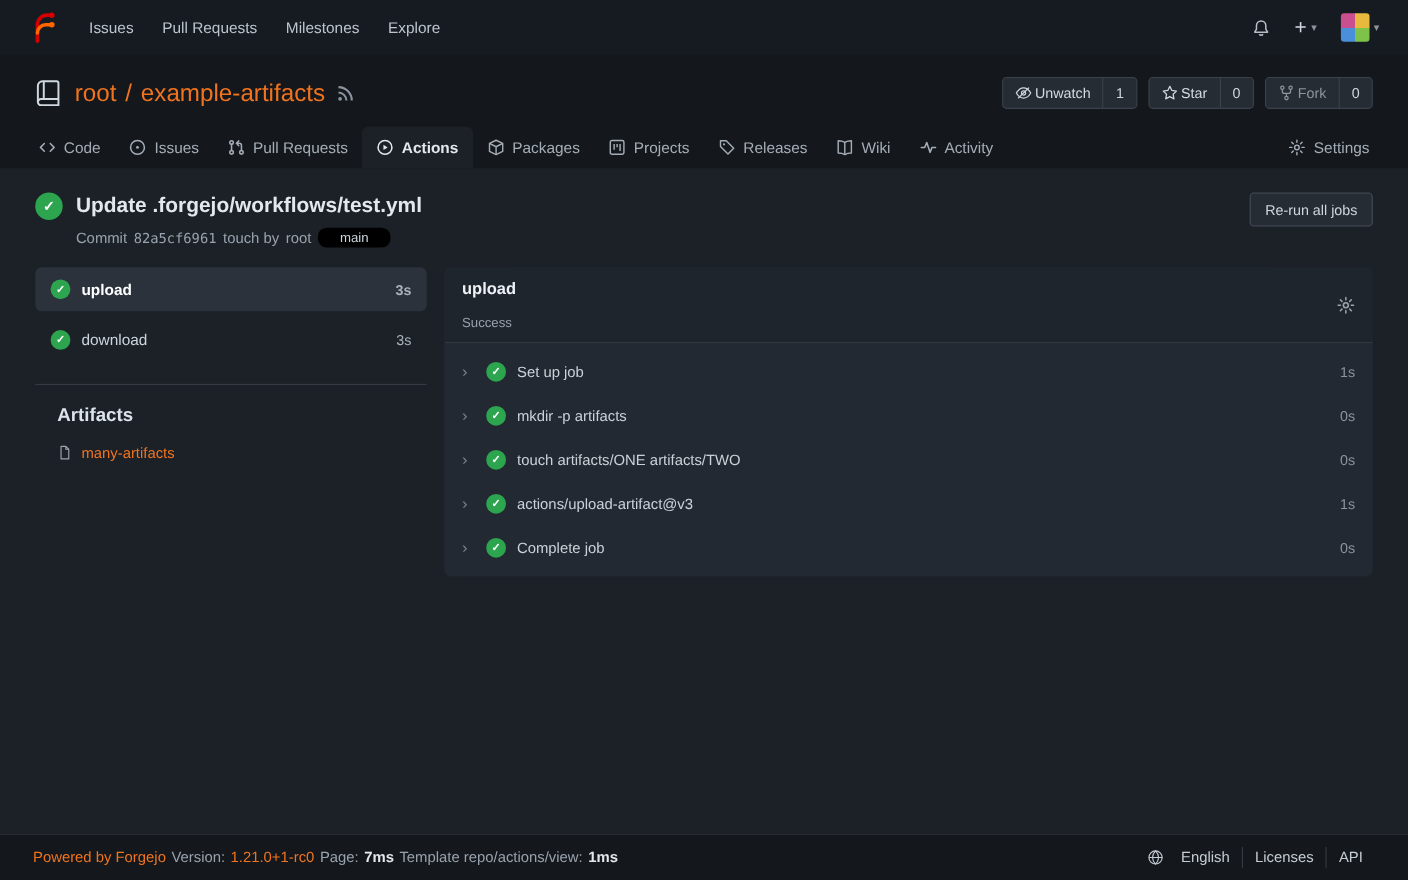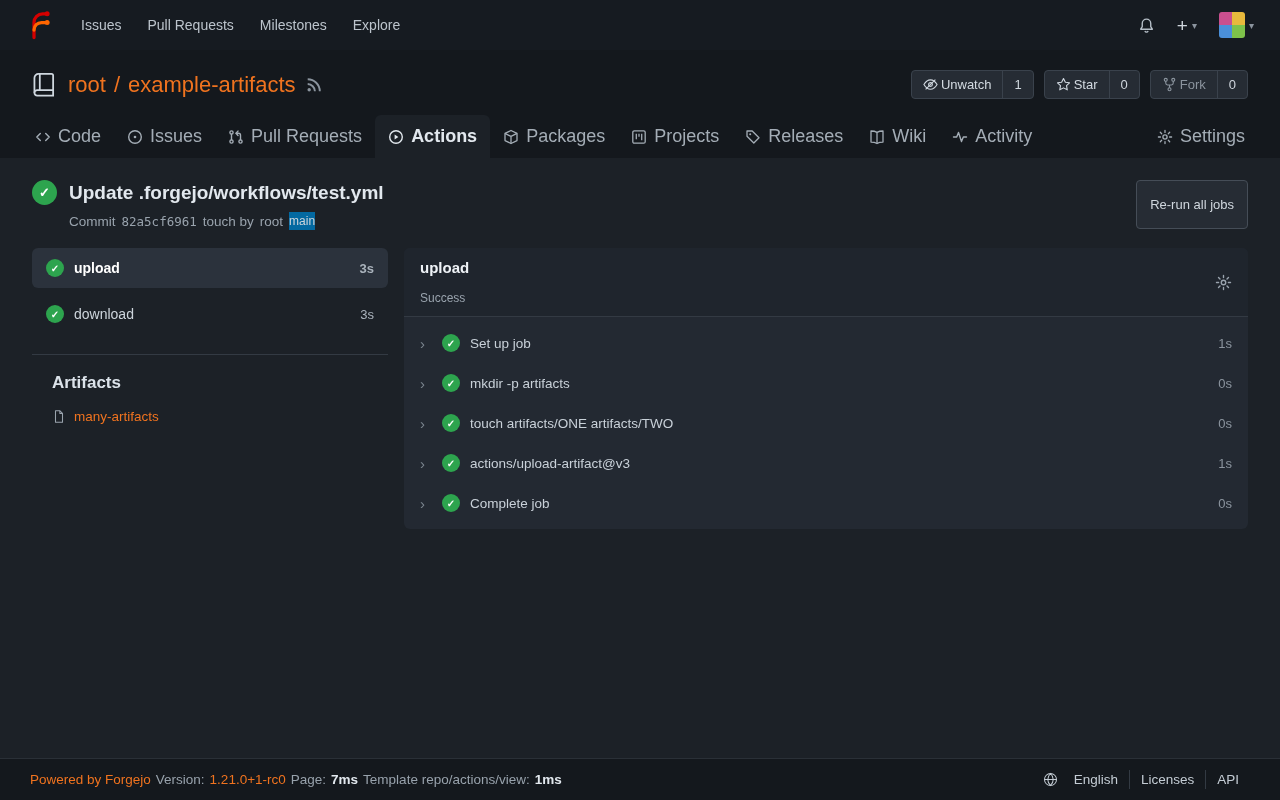--- a/index.html
+++ b/index.html
@@ -48,37 +48,37 @@
   .repo-link{color:var(--accent)}
   .repo-sep{color:var(--accent)}
   .repo-actions{display:flex;gap:10px;margin-left:auto}
   .action-btn{display:flex;align-items:stretch;border:1px solid #3a424c;border-radius:4px;overflow:hidden;background:var(--bg-button);color:#d3dae1;font-size:13px;cursor:pointer}
   .action-btn .btn-main{display:flex;align-items:center;gap:3px;padding:6px 11px}
   .action-btn .btn-count{padding:6px 11px;border-left:1px solid #3a424c;display:flex;align-items:center;color:#cfd6dd}
   .action-btn.disabled .btn-main{color:#8b949e}
 
   
   .tabs{display:flex;align-items:flex-end;padding:0 22px;margin-top:16px}
-  .tab{display:flex;align-items:center;gap:7px;padding:11px 13px;color:#a4adb6;font-size:18px;border-radius:6px 6px 0 0;cursor:pointer}
+  .tab{display:flex;align-items:center;gap:7px;padding:11px 13px;color:#a4adb6;font-size:14px;border-radius:6px 6px 0 0;cursor:pointer}
   .tab.active{background:var(--bg-body);color:var(--text);font-weight:700}
   .tab svg{flex:none}
   .tabs-spacer{flex:1}
 
   
   main{flex:1;padding:22px 32px 32px}
   .run-header{display:flex;align-items:flex-start;justify-content:space-between}
   .run-left{display:flex;gap:12px}
   .check{border-radius:50%;background:var(--success);color:#fff;display:inline-flex;align-items:center;justify-content:center;flex:none;font-weight:700}
   .check.lg{width:25px;height:25px;font-size:13px}
   .check.sm{width:18px;height:18px;font-size:10px}
   .run-title{font-size:19px;margin:0;line-height:25px;font-weight:700}
   .commit-line{color:var(--text-2);font-size:13.5px;margin-top:7px;display:flex;gap:6px;align-items:center}
   .sha{font-family:"DejaVu Sans Mono",monospace;font-size:12.5px}
-  .branch-badge{background:#0369a1;color:#cdd4db;border-radius:0;padding:2px 0;font-size:12px;cursor:pointer}
-  .btn{background:var(--bg-button);border:1px solid #454d57;color:#d0d7de;font-size:13px;border-radius:4px;padding:16px 13px;font-family:inherit;cursor:pointer}
+  .branch-badge{background:#000000;color:#cdd4db;border-radius:8px;padding:2px 20px;font-size:12px;cursor:pointer}
+  .btn{background:var(--bg-button);border:1px solid #454d57;color:#d0d7de;font-size:13px;border-radius:4px;padding:7px 13px;font-family:inherit;cursor:pointer}
 
   .columns{display:flex;gap:16px;margin-top:18px;align-items:flex-start}
   .sidebar{width:356px;flex:none}
   .job-item{display:flex;align-items:center;gap:10px;padding:11px 14px;border-radius:6px;cursor:pointer;margin-bottom:6px;color:#cdd5dc}
   .job-item.selected{background:var(--bg-selected);color:#fff}
   .job-name{flex:1;font-size:14px}
   .job-item.selected .job-name,.job-item.selected .job-dur{font-weight:700}
   .job-dur{font-size:13px;color:#aab3bc}
   .sidebar hr{border:none;border-top:1px solid var(--border);margin:20px 0 18px}
   .artifacts{padding-left:20px}

